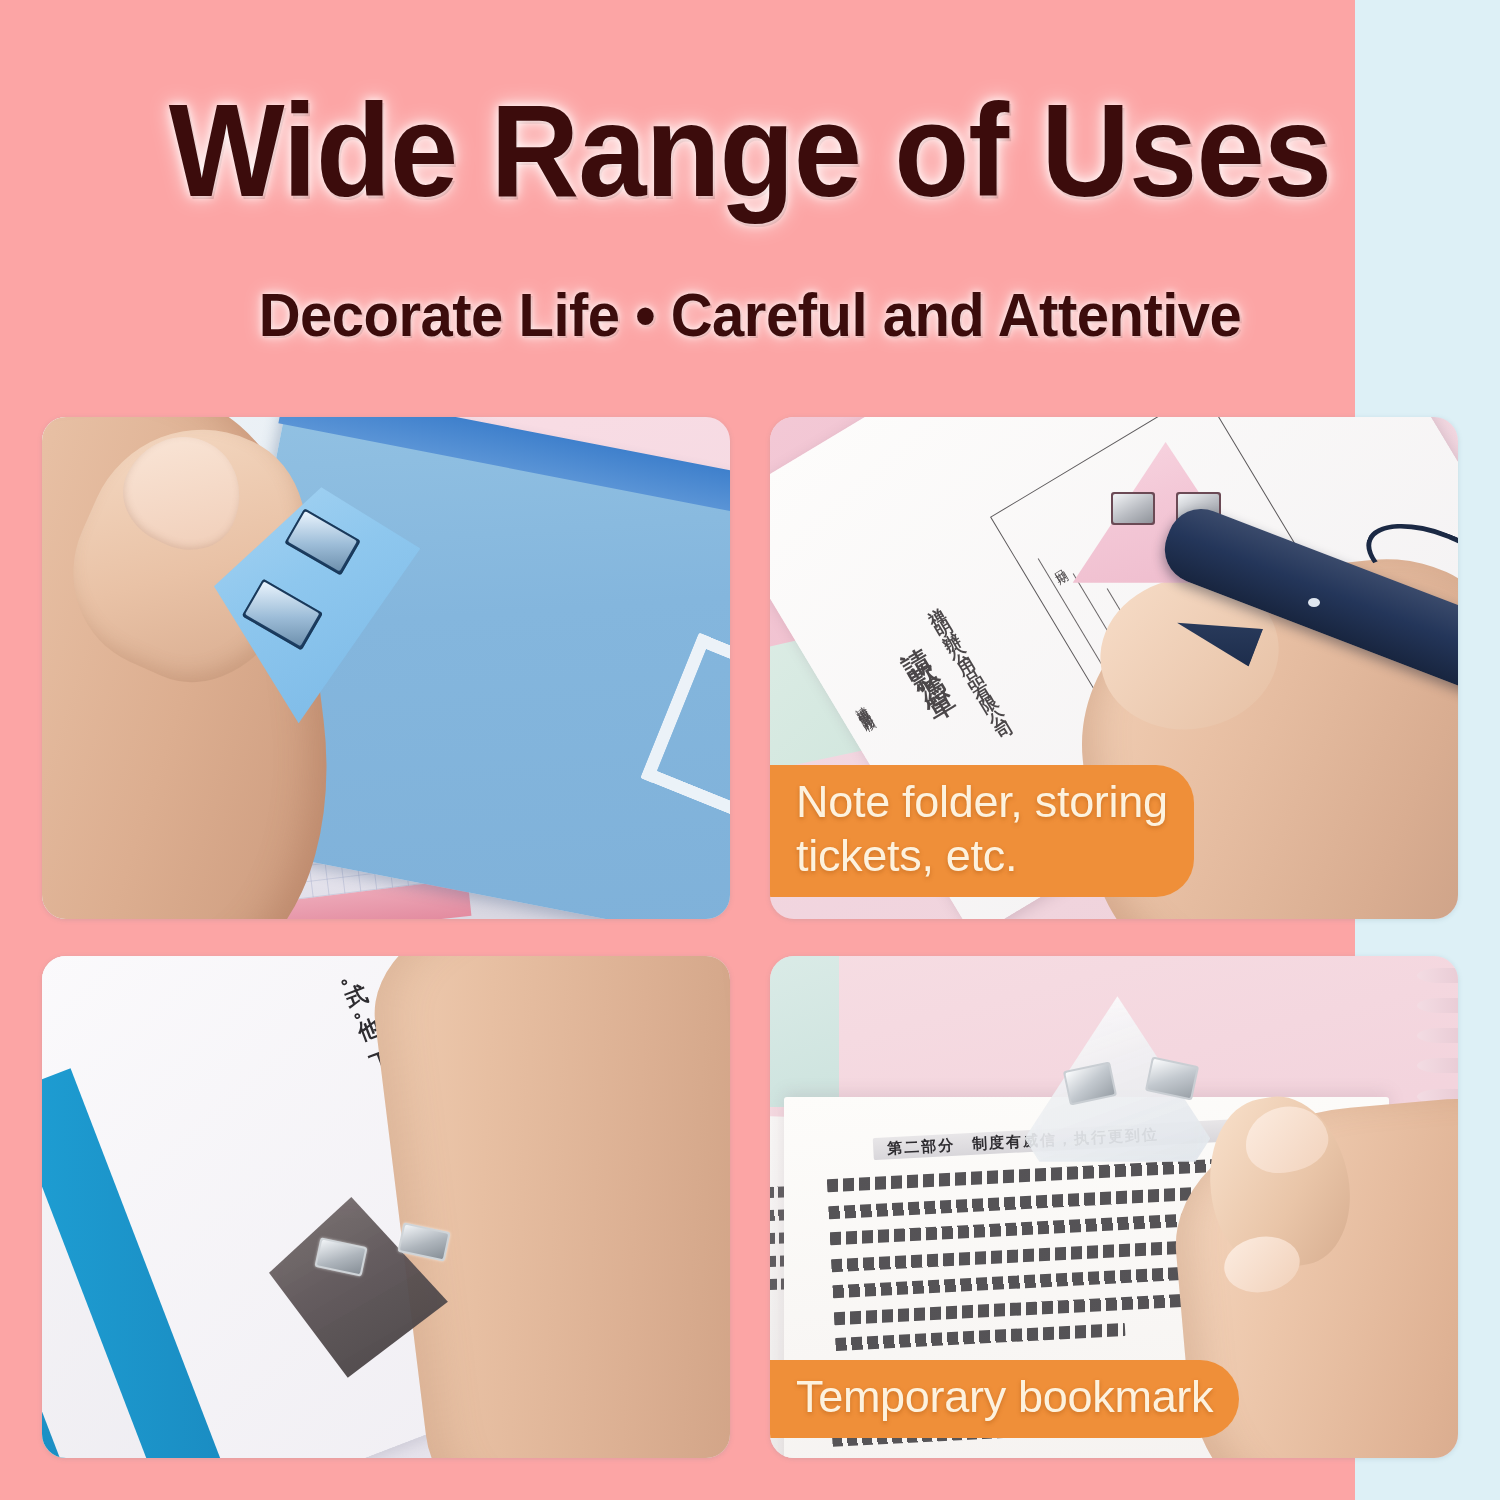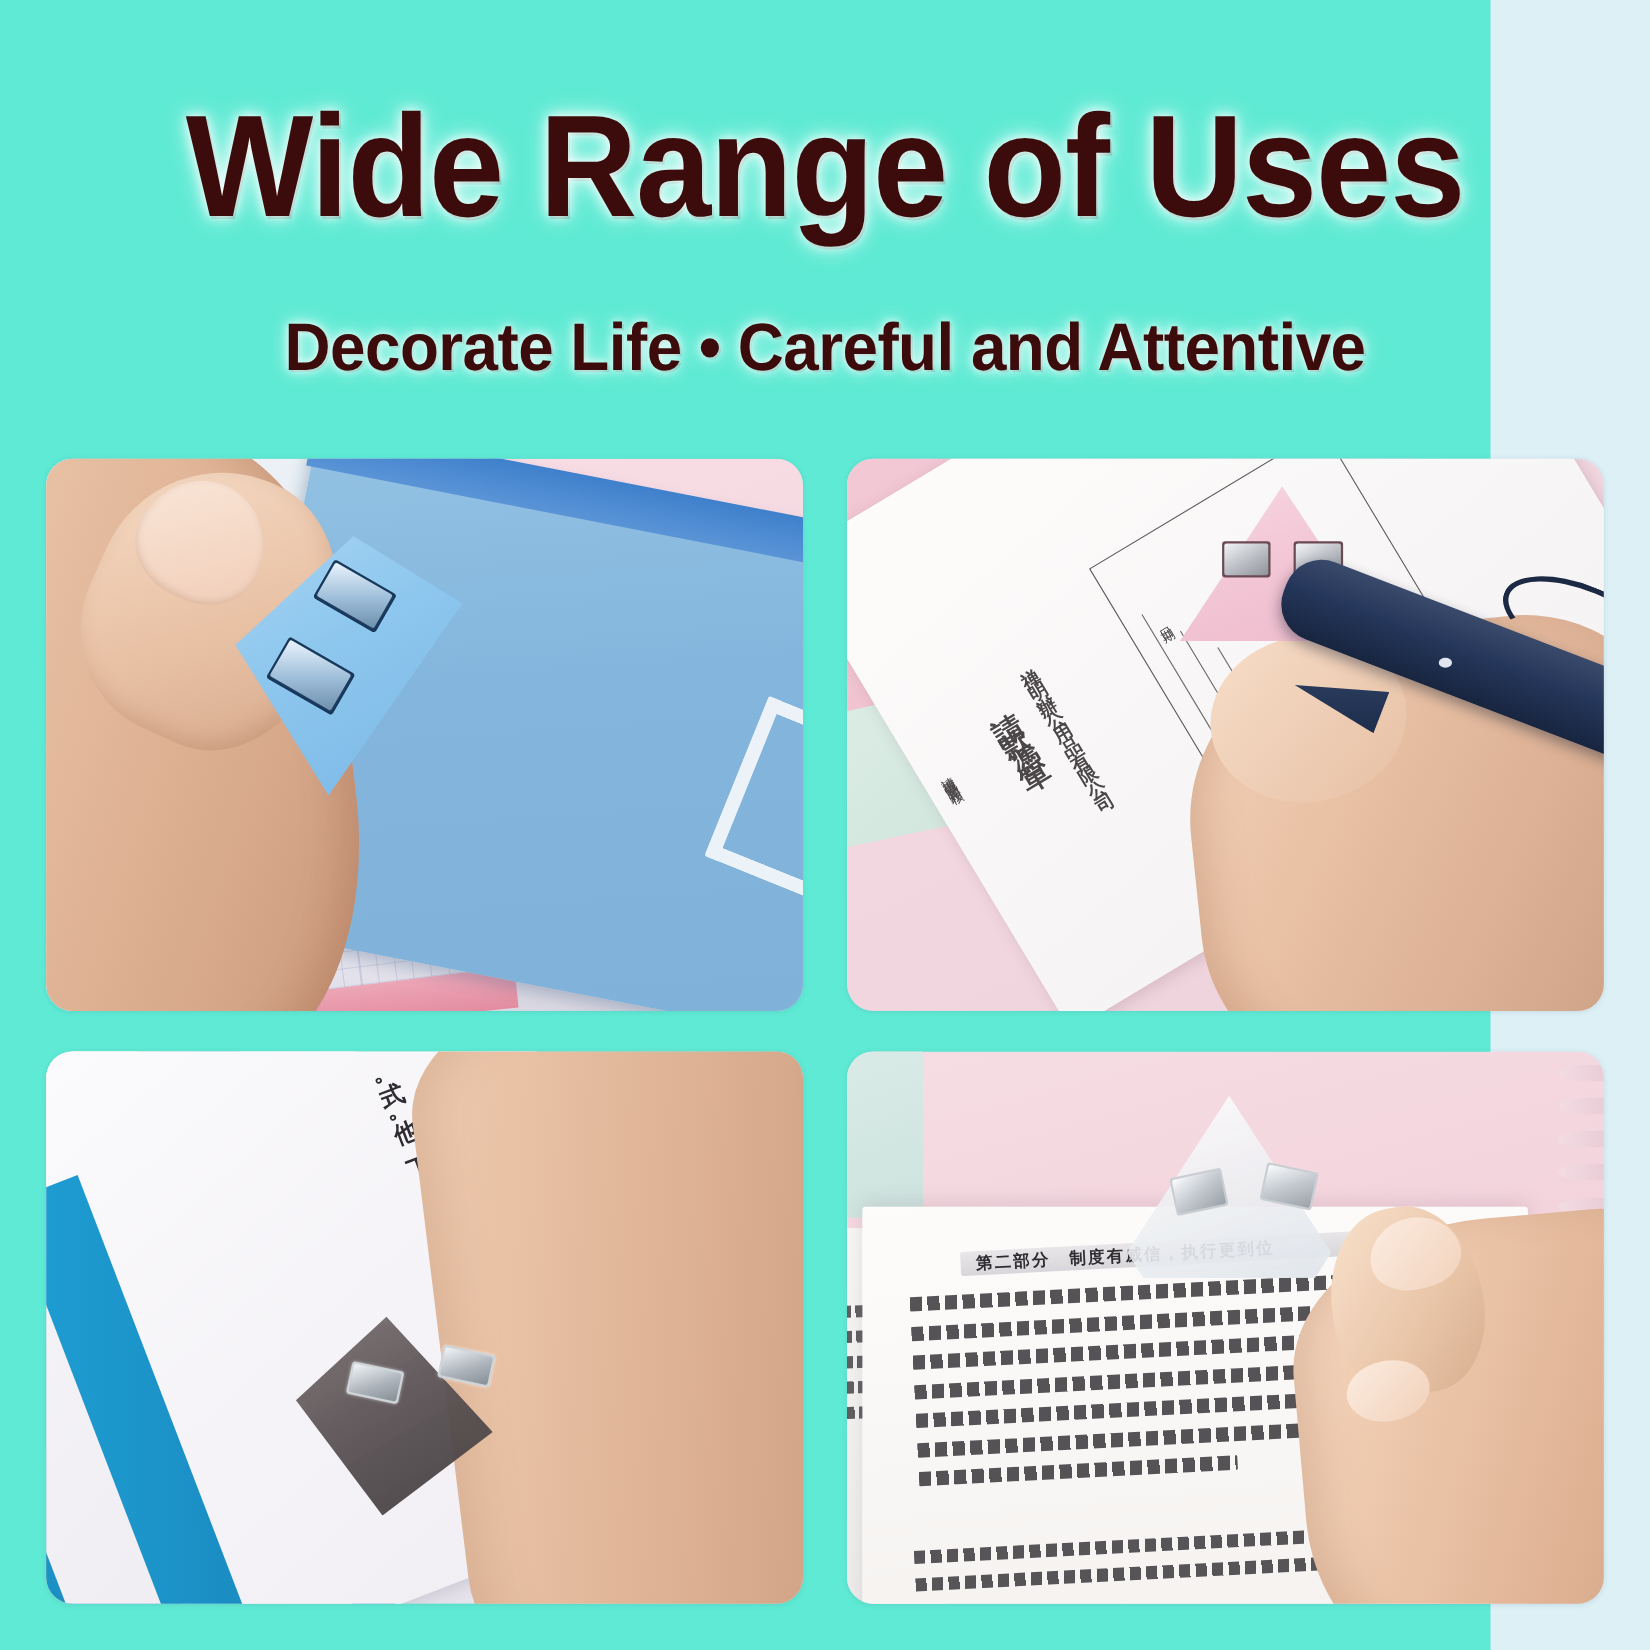--- a/index.html
+++ b/index.html
@@ -2,21 +2,21 @@
 <html><head>
 <meta charset="utf-8">
 <style>
   * { margin:0; padding:0; box-sizing:border-box; }
   html, body {
     width:1500px; height:1500px;
     background:#ddf0f6;
     font-family:"Liberation Sans", sans-serif;
     overflow:hidden;
   }
-  .page { position:relative; width:1355px; height:1500px; background:#5eead4; }
+  .page { position:relative; width:1355px; height:1500px; background:#fca5a5; }
 
   
   .header { position:absolute; left:0; top:0; width:1500px; text-align:center; }
   .title {
     position:absolute; left:0; top:86px; width:1500px;
     font-size:132px; line-height:130px; font-weight:bold;
     color:#3c0c0c; letter-spacing:-1px;
     transform:scaleX(0.93); transform-origin:center top;
     text-shadow:0 0 10px rgba(255,255,255,.95), 0 0 22px rgba(255,255,255,.85), 2px 3px 0 rgba(80,20,20,.25);
     white-space:nowrap;
@@ -338,20 +338,22 @@
         <div class="hand"></div>
         <div class="knuckle"></div>
         <div class="clip"></div>
         <div class="slot slotA"></div>
         <div class="slot slotB"></div>
         <div class="pen"></div>
         <div class="pen-tip"></div>
         <div class="pen-clip"></div>
         <div class="pen-dot"></div>
       </div>
+      <div class="caption cap2">Note folder, storing
+tickets, etc.</div>
     </div>
 
     <div class="panel p3">
       <div class="photo">
         <div class="bg"></div>
         <div class="cover-edge"></div>
         <div class="cover"></div>
         <div class="page-l"></div>
         <div class="page-r"></div>
         <div class="btxt" style="left:44%; top:2%;">式。他。下</div>
@@ -408,16 +410,17 @@
             <div class="ln"></div>
         </div>
         <div class="clip"></div>
         <div class="slot slotA"></div>
         <div class="slot slotB"></div>
         <div class="hand"></div>
         <div class="finger"></div>
         <div class="fnail"></div>
         <div class="fnail2"></div>
       </div>
+      <div class="caption cap4">Temporary bookmark</div>
     </div>
 
   </div>
 </div>
 
 </body></html>

